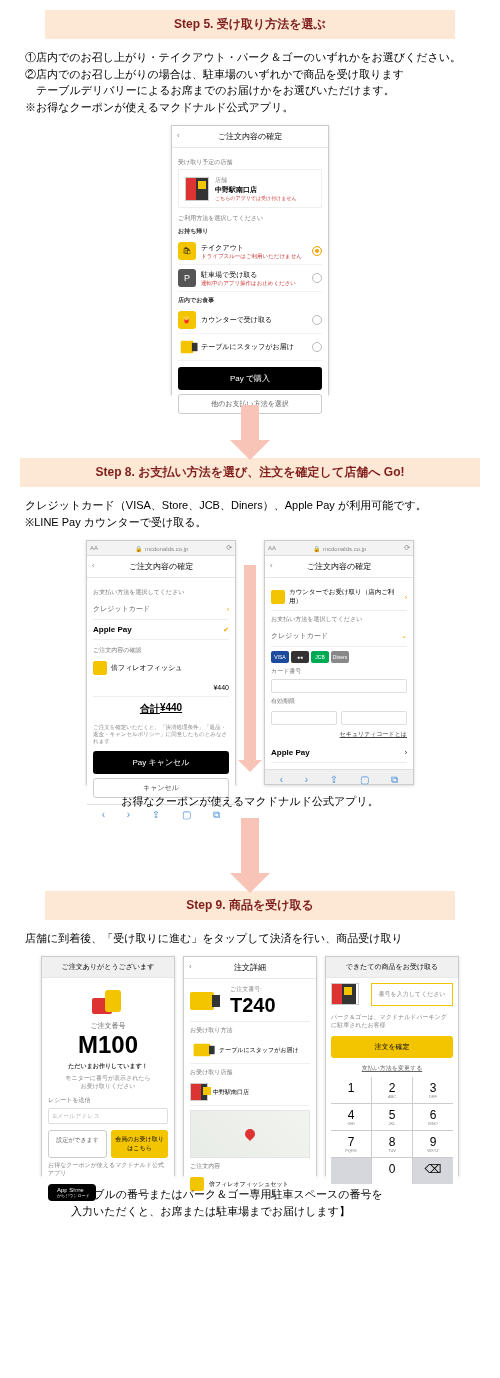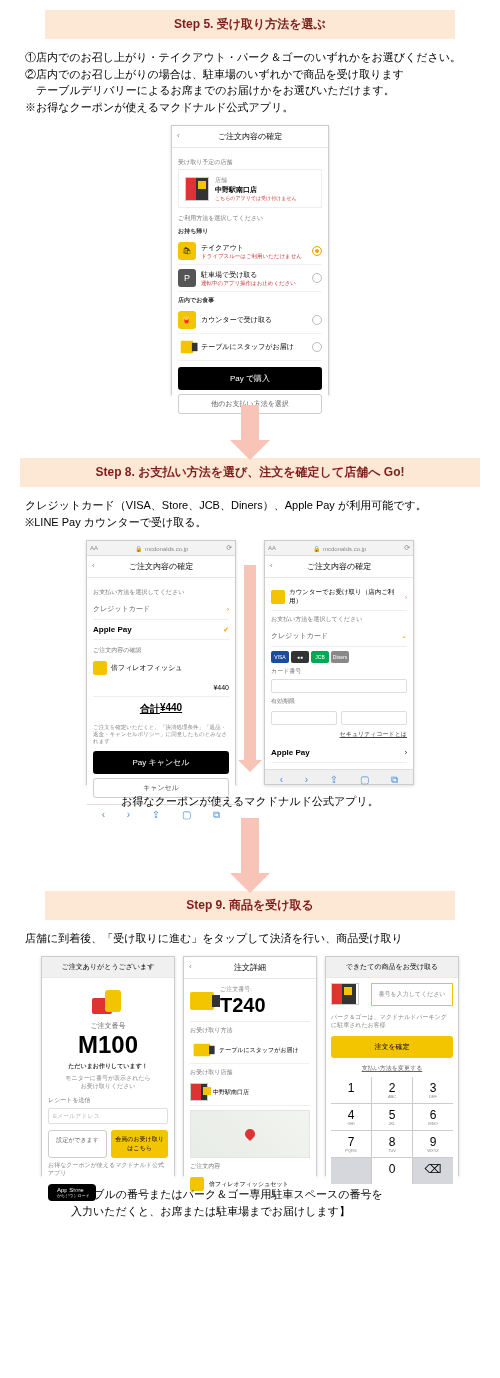--- a/index.html
+++ b/index.html
@@ -312,21 +312,21 @@
           </div>
       </div>
     </div>
 
     <div class="phone step7-phone">
       <div class="phone-header">
         <span class="phone-back">‹</span>
         <span>注文詳細</span>
       </div>
       <div class="phone-content">
-        <div style="display:flex;align-items:center;gap:6px;border-bottom:1px solid #eee;padding-bottom:4px">
+        <div style="display:flex;align-items:center;gap:16px;border-bottom:1px solid #eee;padding-bottom:4px">
           <span class="tbl-icon"></span>
           <div>
             <div style="font-size:6px;color:#888">ご注文番号:</div>
             <div style="font-size:20px;font-weight:bold">T240</div>
           </div>
         </div>
         <div class="sec-label">お受け取り方法</div>
         <div class="deliv-row">
           <span class="tbl-icon" style="transform:scale(0.7)"></span>
           <span>テーブルにスタッフがお届け</span>

